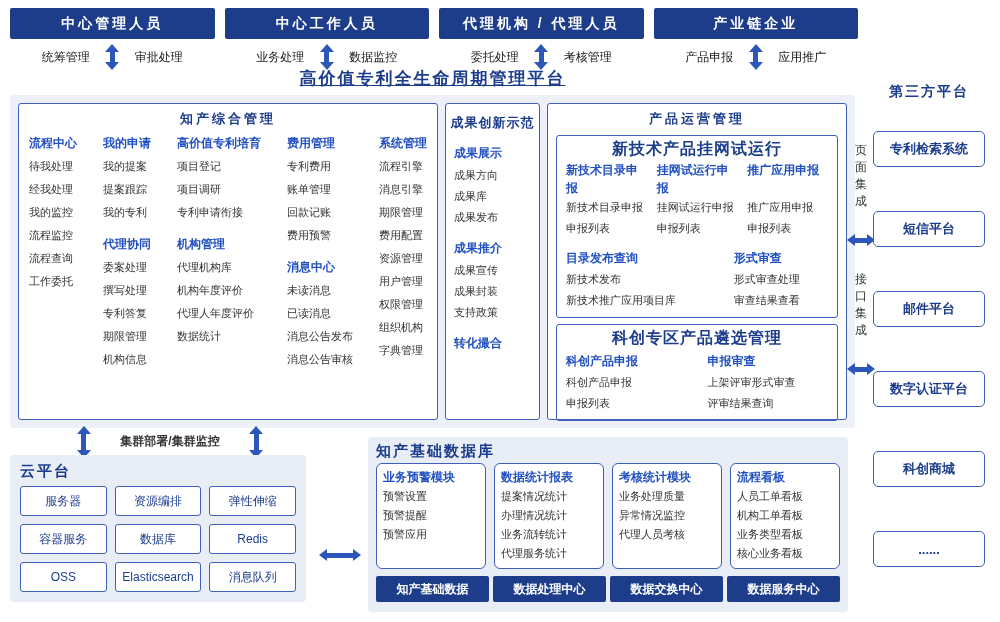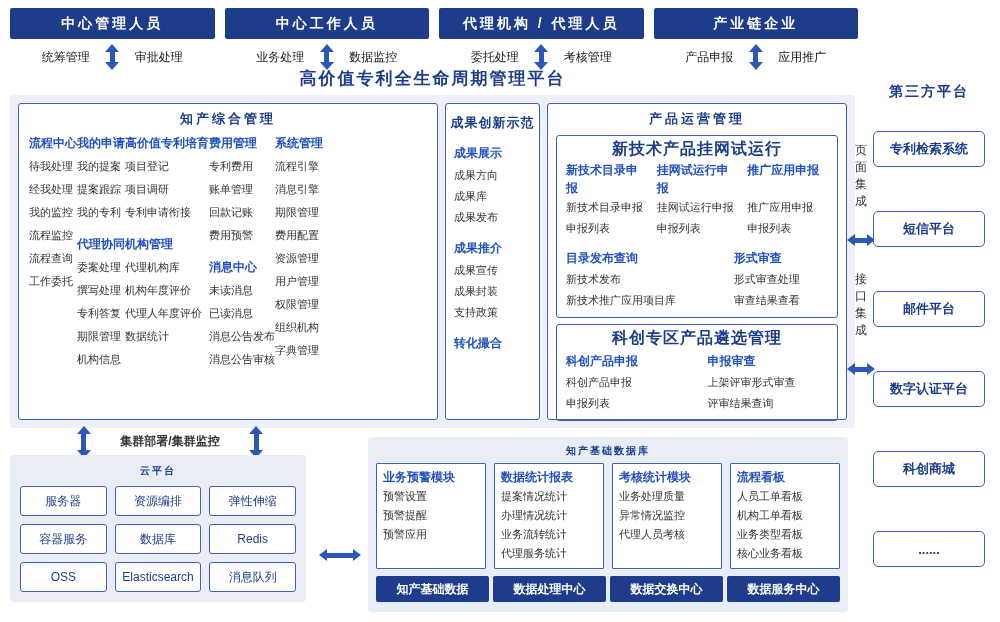--- a/index.html
+++ b/index.html
@@ -21,31 +21,31 @@
   
   .actors { position: absolute; left: 10px; top: 8px; width: 848px; display: flex; gap: 10px; }
   .actor { flex: 1; display: flex; flex-direction: column; }
   .actor-head { height: 31px; background: #1d3d8b; color: #fff; font-weight: bold; font-size: 14px;
                 letter-spacing: 3px; display: flex; align-items: center; justify-content: center; border-radius: 2px; }
   .actor-funcs { height: 36px; display: flex; align-items: center; justify-content: center; gap: 16px;
                  font-size: 12px; color: #1a1a1a; }
 
   
   .main-title { position: absolute; left: 10px; top: 67px; width: 845px; text-align: center;
-                font-size: 17px; font-weight: bold; color: #1c3c8c; letter-spacing: 2px; }
+                font-size: 17px; font-weight: bold; color: #1c3c8c; letter-spacing: 2px; text-decoration: underline; }
   .main-panel { position: absolute; left: 10px; top: 95px; width: 845px; height: 333px;
                 background: #edf0f8; border-radius: 4px; display: flex; gap: 7px; padding: 8px; }
   .sec { background: #fff; border: 1px solid #3f60ba; border-radius: 3px; padding: 5px 8px; }
   .sec-title { text-align: center; font-size: 13px; font-weight: bold; color: #1c3c8c;
                letter-spacing: 3px; line-height: 20px; white-space: nowrap; }
   .grp-h { font-size: 12px; font-weight: bold; color: #2150c0; line-height: 22px; white-space: nowrap; }
   .itm { font-size: 11px; line-height: 21px; color: #333; white-space: nowrap; }
 
   .sec-ip { width: 420px; }
-  .ip-cols { display: flex; padding: 2px 2px 0 2px; }
+  .ip-cols { display: flex; justify-content: space-between; padding: 2px 2px 0 2px; }
   .sec-ip .grp-h { line-height: 24px; }
   .sec-ip .itm { line-height: 23px; }
   .sec-ip .grp + .grp { margin-top: 8px; }
 
   .sec-ach { width: 95px; padding: 9px 4px; }
   .sec-ach .sec-title { letter-spacing: 1px; }
   .sec-ach .grp { margin-top: 8px; padding-left: 4px; }
   .sec-ach .grp-h { line-height: 24px; }
 
   .sec-ops { flex: 1; display: flex; flex-direction: column; }
@@ -63,33 +63,33 @@
   .ops-col-b { width: 46%; }
 
   
   .cluster-row { position: absolute; left: 30px; top: 428px; width: 280px; height: 27px;
                  display: flex; align-items: center; justify-content: center; gap: 30px; }
   .cluster-label { font-size: 12px; font-weight: bold; color: #333; }
 
   
   .cloud-panel { position: absolute; left: 10px; top: 455px; width: 296px; height: 147px;
                  background: #e9edf6; border-radius: 4px; padding: 6px 10px; }
-  .panel-title { text-align: center; font-size: 10px; font-weight: bold; color: #1c3c8c;
+  .panel-title { font-size: 15px; font-weight: bold; color: #1c3c8c;
                  letter-spacing: 2px; line-height: 20px; }
   .cloud-grid { display: grid; grid-template-columns: repeat(3, 1fr); gap: 8px; margin-top: 5px; }
   .cloud-cell { background: #fff; border: 1px solid #3f60ba; border-radius: 3px; height: 30px;
                 display: flex; align-items: center; justify-content: center; font-size: 12px; color: #1c3c8c; }
 
   .cloud-db-arrow { position: absolute; left: 318px; top: 549px; }
 
   
   .db-panel { position: absolute; left: 368px; top: 437px; width: 480px; height: 175px;
               background: #e9edf6; border-radius: 4px; padding: 4px 8px 8px 8px; }
   .db-modules { display: flex; gap: 8px; margin-top: 2px; }
-  .db-module { flex: 1; background: #fff; border: 1px solid #3f60ba; border-radius: 1px; padding: 3px 0 5px 6px; }
+  .db-module { flex: 1; background: #fff; border: 1px solid #3f60ba; border-radius: 6px; padding: 3px 0 5px 6px; }
   .db-module .grp-h { line-height: 20px; }
   .db-module .itm { line-height: 19px; }
   .db-centers { display: flex; gap: 4px; margin-top: 7px; }
   .db-center { flex: 1; height: 26px; background: #1d3d8b; color: #fff; font-size: 12px; font-weight: bold;
                display: flex; align-items: center; justify-content: center; border-radius: 2px; white-space: nowrap; }
 
   
   .integration-col { position: absolute; left: 848px; top: 142px; width: 26px;
                      display: flex; flex-direction: column; align-items: center; gap: 24px; }
   .vtext { width: 13px; font-size: 12px; line-height: 17px; color: #333; text-align: center; word-break: break-all; }

